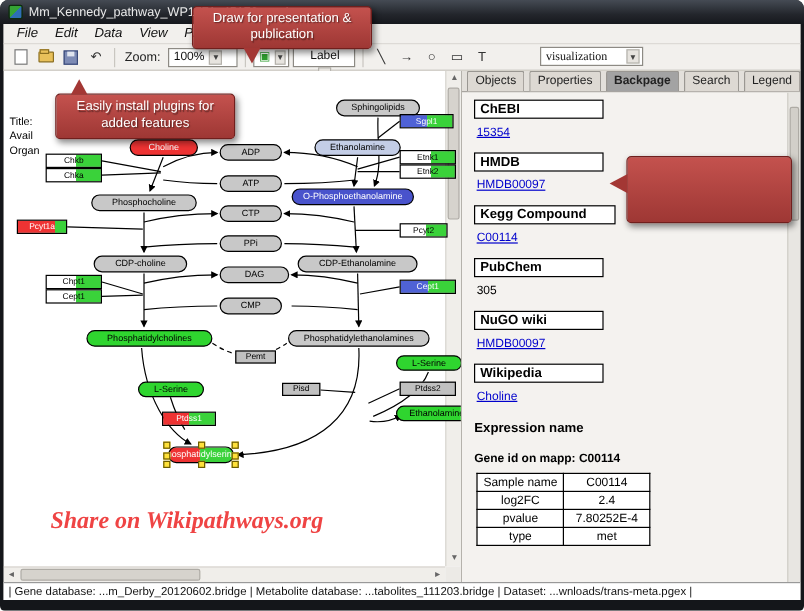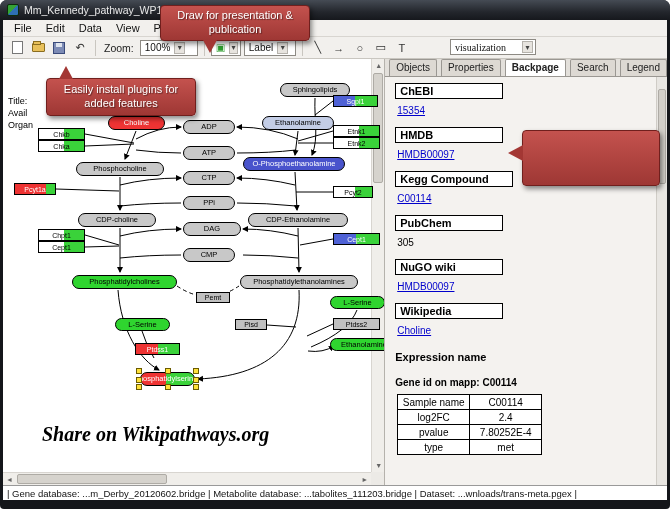--- a/index.html
+++ b/index.html
@@ -5,21 +5,21 @@
   html,body{margin:0;padding:0;background:#fff;}
   *{box-sizing:border-box;}
   body{font-family:"Liberation Sans","DejaVu Sans",sans-serif;}
   .window{position:relative;width:670px;height:509px;background:#14161a;border-radius:7px 7px 4px 4px;overflow:hidden;}
   
   .titlebar{position:absolute;left:0;top:0;right:0;height:20px;background:linear-gradient(180deg,#454b54,#23262c 60%,#16181d);display:flex;align-items:center;padding:0 7px;gap:5px;}
   .app-icon{width:12px;height:12px;background:linear-gradient(135deg,#35a335 50%,#2e6fb5 50%);border:1px solid #0d2c0d;border-radius:2px;}
   .title-text{color:#e9e9e9;font-size:10.5px;white-space:nowrap;overflow:hidden;}
   
   .app{position:absolute;left:3px;right:3px;top:20px;bottom:9px;background:#ece9e4;display:flex;flex-direction:column;}
-  .menubar{height:17px;background:#f2f0ed;border-bottom:1px solid #d8d5d0;display:flex;align-items:center;padding:0 4px;}
+  .menubar{height:17px;background:#f2f0ed;border-bottom:1px solid #d8d5d0;display:flex;align-items:center;padding:0 4px;font-style:italic;}
   .menu-item{font-size:11px;color:#111;padding:1px 7px;cursor:default;}
   .toolbar{position:relative;height:22px;background:#f2f0ed;border-bottom:1px solid #c9c6c0;display:flex;align-items:center;padding:0 5px;gap:3px;}
   .tbtn{width:18px;height:18px;display:flex;align-items:center;justify-content:center;border:1px solid transparent;border-radius:2px;font-size:11px;color:#333;}
   .icon-new{width:11px;height:13px;background:#fff;border:1px solid #777;}
   .icon-open{width:13px;height:9px;background:#e8c05a;border:1px solid #8a6d1f;border-radius:1px;position:relative;}
   .icon-open::before{content:"";position:absolute;left:0;top:-3px;width:6px;height:2px;background:#e8c05a;border:1px solid #8a6d1f;}
   .icon-save{width:12px;height:12px;background:#7d8bb5;border:1px solid #3a4a7a;position:relative;}
   .icon-save::before{content:"";position:absolute;left:2px;top:0;width:6px;height:4px;background:#dfe4ee;}
   .tsep{width:1px;height:16px;background:#c9c6c0;margin:0 3px;}
   .zoom-label{font-size:10.5px;color:#222;margin:0 3px 0 2px;}
@@ -52,26 +52,26 @@
   .sel-wrap{position:absolute;z-index:4;}
   .handle{position:absolute;width:6px;height:6px;background:#ffe13a;border:1px solid #6b5b00;z-index:5;}
   
   .vscroll{position:absolute;right:0;top:0;bottom:13px;width:13px;background:#f0eeea;border-left:1px solid #d8d5d0;}
   .hscroll{position:absolute;left:0;right:13px;bottom:0;height:13px;background:#f0eeea;border-top:1px solid #d8d5d0;}
   .vthumb{position:absolute;left:1px;top:14px;width:10px;height:110px;background:#d6d3cd;border:1px solid #aeaba5;border-radius:2px;}
   .hthumb{position:absolute;top:1px;left:14px;width:150px;height:10px;background:#d6d3cd;border:1px solid #aeaba5;border-radius:2px;}
   .sb-arrow{position:absolute;font-size:7px;color:#666;width:13px;height:13px;display:flex;align-items:center;justify-content:center;}
   .corner{position:absolute;right:0;bottom:0;width:13px;height:13px;background:#eceae6;}
   
-  .share-text{position:absolute;left:34px;top:364px;font-family:"Liberation Serif","DejaVu Serif",serif;font-style:italic;font-weight:bold;font-size:20px;color:#000000;z-index:6;}
+  .share-text{position:absolute;left:34px;top:364px;font-family:"Liberation Serif","DejaVu Serif",serif;font-style:italic;font-weight:bold;font-size:20px;color:#ef4444;z-index:6;}
   
   .rpanel{position:relative;flex:1;background:#f0eeea;display:flex;flex-direction:column;}
   .tabs{display:flex;height:18px;background:#e3e0db;border-bottom:1px solid #9a9792;align-items:flex-end;}
   .tab{font-size:10px;color:#222;padding:2px 6px 3px 6px;border:1px solid #9a9792;border-bottom:none;background:#ddd9d3;margin-left:4px;border-radius:2px 2px 0 0;}
-  .tab.active{background:#ffffff;font-weight:bold;}
+  .tab.active{background:#a3a3a3;font-weight:bold;}
   .rcontent{position:relative;flex:1;padding:6px 16px 4px 10px;overflow:hidden;background:#f4f2ef;}
   .sect-header{width:108px;height:16px;border:1px solid #000;background:#fff;font-size:11px;font-weight:bold;display:flex;align-items:center;padding-left:4px;color:#000;}
   .sect-link{font-size:10px;color:#0000cc;text-decoration:underline;margin:6px 0 11px 2px;cursor:pointer;display:inline-block;}
   .sect-plain{font-size:10px;color:#000;text-decoration:none;cursor:default;}
   .expr-title{font-size:11px;font-weight:bold;color:#000;margin:4px 0 0 0;}
   .gene-line{font-size:10px;color:#000;margin:14px 0 6px 0;font-weight:bold;}
   table.expr{border-collapse:collapse;margin-left:2px;}
   table.expr td{border:1px solid #000;background:#fff;font-size:10px;color:#000;width:72px;height:15px;text-align:center;padding:0 2px;}
   .rscroll{position:absolute;right:0;top:0;bottom:0;width:11px;background:#e8e6e2;border-left:1px solid #cfccc6;}
   .rthumb{position:absolute;left:1px;top:12px;width:8px;height:95px;background:#d2cfc9;border:1px solid #aeaba5;border-radius:2px;}
@@ -126,21 +126,21 @@
       <span class="zoom-label">Zoom:</span>
       <div class="combo" style="width:58px;">
         <span class="val">100%</span>
         <span class="arrow">▾</span>
       </div>
       <div class="tsep"></div>
       <div class="combo" style="width:30px;">
         <span class="green-glyph">▣</span>
         <span class="arrow">▾</span>
       </div>
-      <div class="combo" style="width:52px;">
+      <div class="combo" style="width:52px;flex-direction:column;">
         <span class="val">Label</span>
         <span class="arrow">▾</span>
       </div>
       <div class="tsep"></div>
       <div class="tbtn">
           <span>╲</span>
         </div>
       <div class="tbtn">
           <span>→</span>
         </div>

